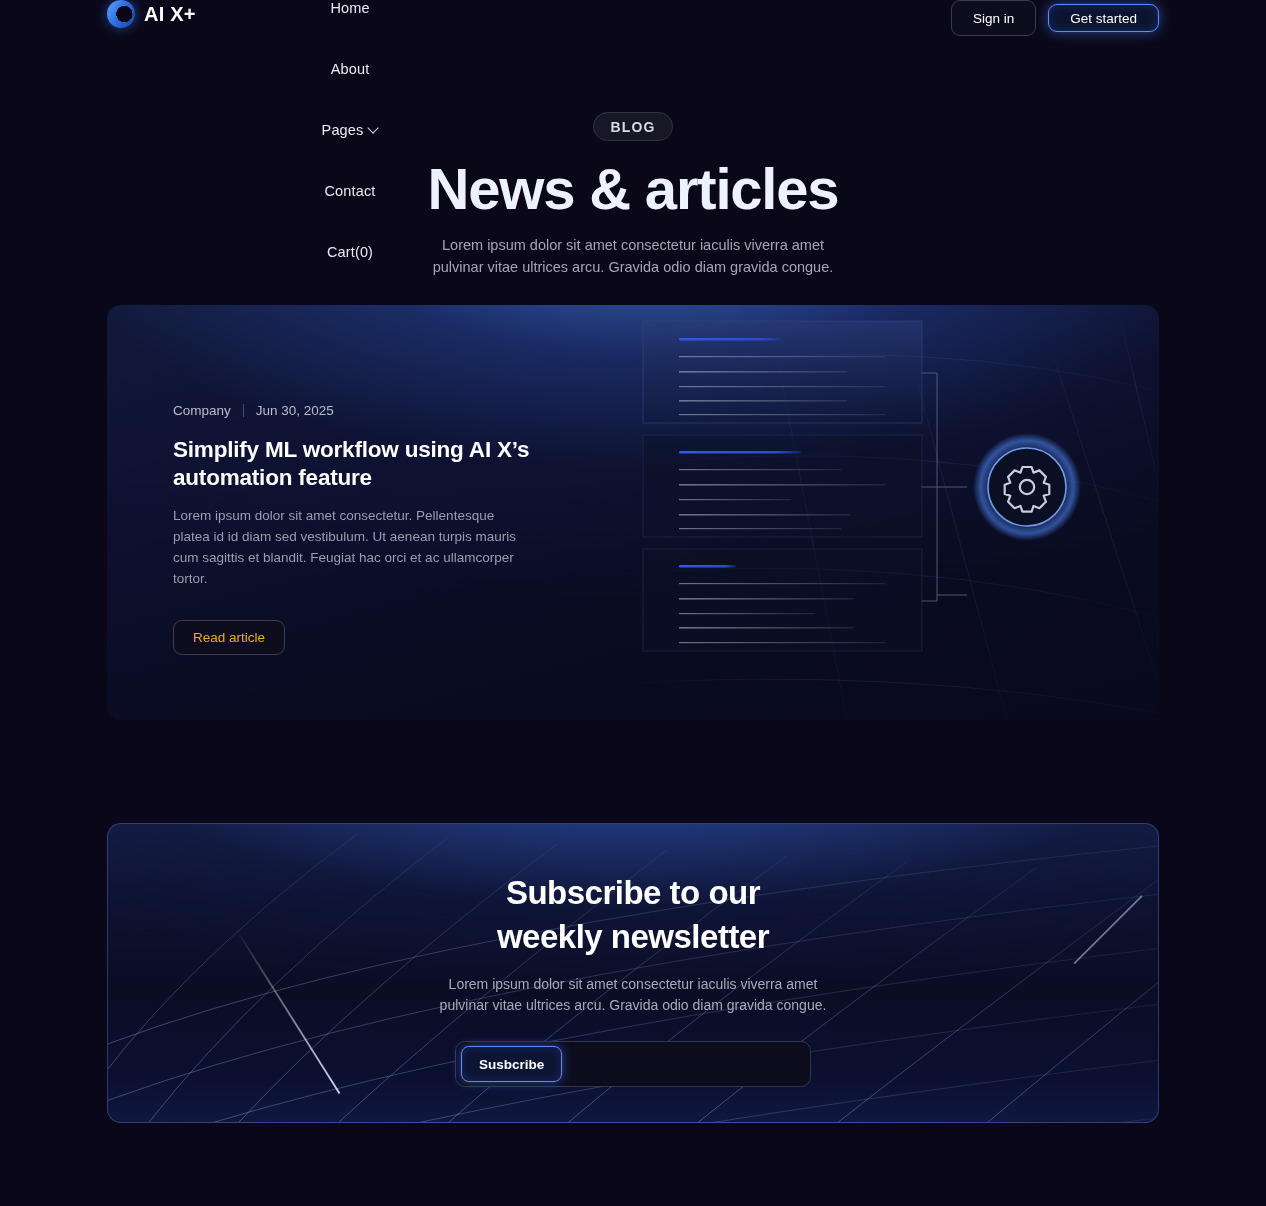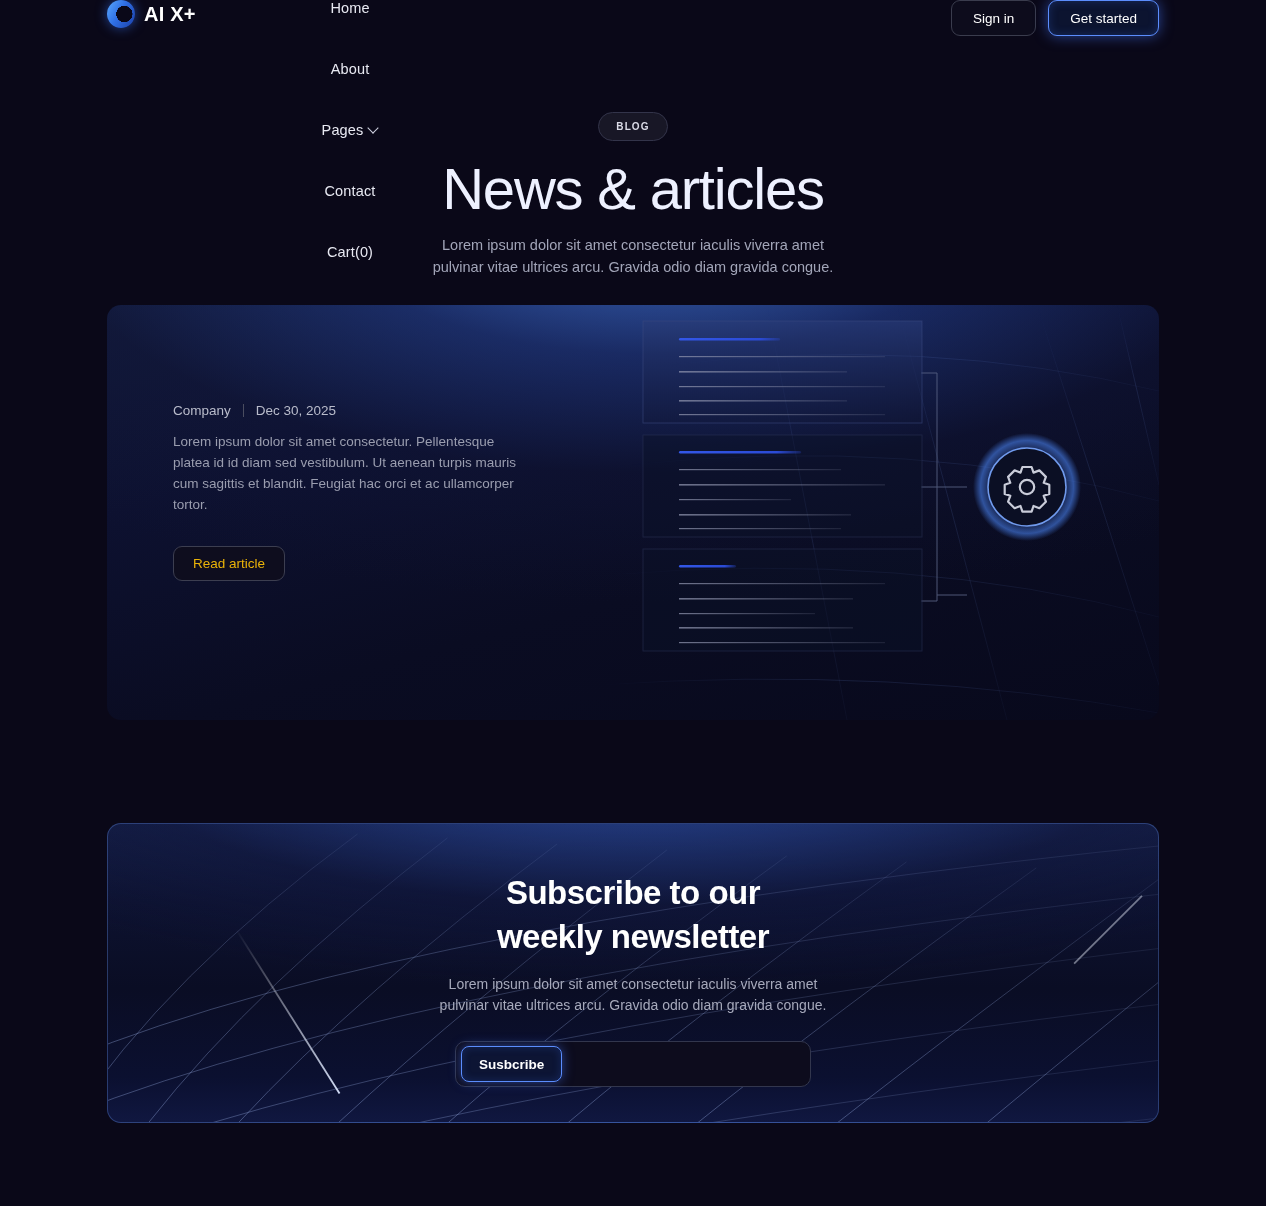--- a/index.html
+++ b/index.html
@@ -44,37 +44,37 @@
   }
 
   .nav-actions{ margin-left:auto; display:flex; align-items:center; gap:12px; }
   .btn-ghost{
     height:36px; padding:0 21px; border-radius:9px;
     border:1px solid #3a3c4d; background:#0d0c1c; color:#fff;
     font-size:13.5px; font-family:inherit; cursor:pointer;
     display:flex; align-items:center; justify-content:center;
   }
   .btn-primary{
-    height:36px; padding:0 21px; border-radius:9px;
+    height:28px; padding:0 21px; border-radius:9px;
     border:1.5px solid #5b8dfd; background:#0c1430; color:#fff;
     font-size:13.5px; font-family:inherit; cursor:pointer;
     box-shadow:0 0 14px rgba(70,120,255,.55), inset 0 0 10px rgba(60,110,240,.25);
     display:flex; align-items:center; justify-content:center;
   }
 
   
   .hero{ position:absolute; top:112px; left:0; width:1266px; text-align:center; }
   .badge{
     display:inline-flex; align-items:center; justify-content:center;
     height:29px; padding:0 17px; border-radius:999px;
     border:1px solid #33344a; background:#181726;
-    color:#d9dae6; font-size:10px; letter-spacing:1.1px; font-weight:600;
+    color:#d9dae6; font-size:14px; letter-spacing:1.1px; font-weight:600;
   }
   .hero-title{
-    margin-top:17px; color:#eef1ff; font-size:58px; font-weight:400;
+    margin-top:17px; color:#eef1ff; font-size:58px; font-weight:700;
     letter-spacing:-1.2px; line-height:1.06;
   }
   .hero-sub{
     margin-top:16px; color:#a2a5b8; font-size:14.5px; line-height:21.5px;
     width:420px; margin-left:auto; margin-right:auto;
   }
 
   
   .article-card{
     position:absolute; left:107px; top:305px; width:1052px; height:415px;
@@ -201,22 +201,23 @@
       <path d="M520 160 Q810 130 1052 196"></path>
       <path d="M500 270 Q800 245 1052 312"></path>
       <path d="M490 380 Q790 360 1052 408"></path>
     </g>
   </svg>
 
   <div class="article-left">
     <div class="meta">
       <span>Company</span>
       <span class="meta-sep"></span>
-      <span>Dec 30, 2025</span>
+      <span>Jun 30, 2025</span>
     </div>
+    <h2 class="art-title">Simplify ML workflow using AI X’s automation feature</h2>
     <p class="art-body">Lorem ipsum dolor sit amet consectetur. Pellentesque platea id id diam sed vestibulum. Ut aenean turpis mauris cum sagittis et blandit. Feugiat hac orci et ac ullamcorper tortor.</p>
     <button class="btn-read">Read article</button>
   </div>
 
   <svg class="article-illus" viewBox="0 0 522 415">
     <defs>
       <linearGradient id="blkA" x1="0" y1="0" x2="0" y2="1">
         <stop offset="0" stop-color="#2a3c78" stop-opacity=".55"></stop>
         <stop offset="1" stop-color="#111634" stop-opacity=".25"></stop>
       </linearGradient>

